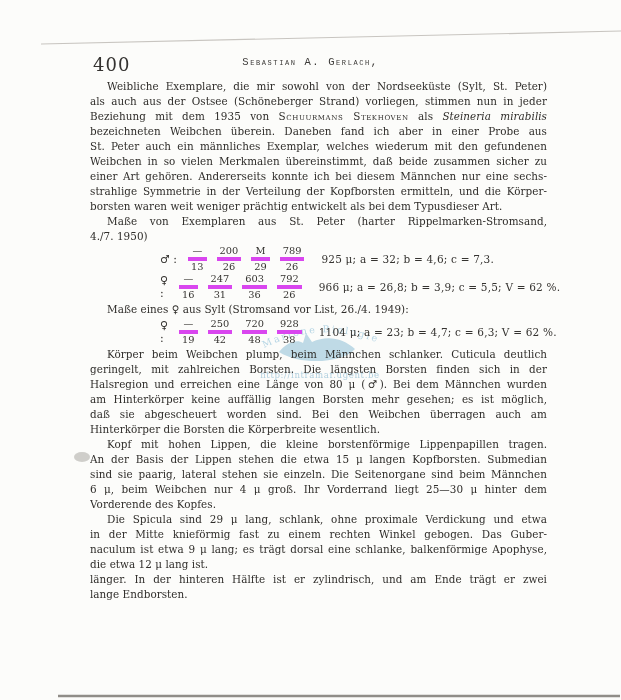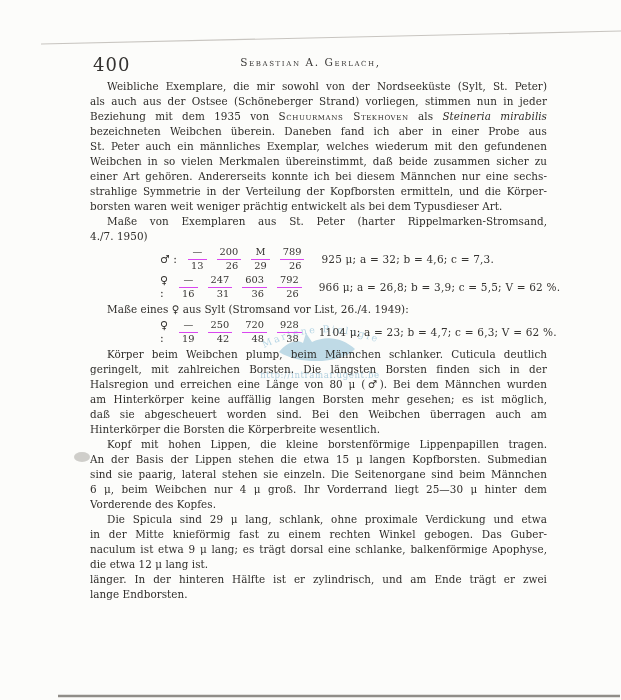--- a/index.html
+++ b/index.html
@@ -16,21 +16,21 @@
     color:#2f2d2a;
   }
   .artifacts{position:absolute;left:0;top:0;z-index:0;}
   .header{position:absolute;top:52px;left:0;right:0;height:16px;z-index:2;}
   .pagenum{
     position:absolute;left:93px;top:2px;
     font-size:18px;letter-spacing:1px;color:#343230;
   }
   .running-head{
     position:absolute;left:0;right:0;top:4px;text-align:center;
-    font-variant:small-caps;font-size:10.5px;letter-spacing:1.6px;color:#3a3836;
+    font-variant:small-caps;font-size:10.5px;letter-spacing:1.6px;color:#3a3836;font-family:Liberation Mono, monospace;
   }
   .textblock{
     position:absolute;left:90px;top:79px;width:457px;z-index:2;
   }
   .line{
     height:15px;overflow:hidden;
     font-size:10.4px;line-height:15px;
     text-align:justify;text-align-last:justify;
     letter-spacing:0.05px;
   }
@@ -44,21 +44,21 @@
     padding-left:70px;
     font-size:10.5px;color:#353330;
   }
   .formula .sym{margin-right:6px;font-size:11px;}
   .fracs{display:flex;align-items:center;}
   .frac{
     display:inline-block;text-align:center;
     margin:0 5px;font-size:9.8px;line-height:10.5px;
   }
   .frac .top{display:block;padding:0 3px 1px 3px;}
-  .frac .bot{display:block;border-top:1px solid #d946ef;padding:1px 3px 0 3px;text-align:right;}
+  .frac .bot{display:block;border-top:4px solid #d946ef;padding:1px 3px 0 3px;}
   .result{margin-left:12px;letter-spacing:0.2px;white-space:nowrap;}
   .watermark{
     position:absolute;left:235px;top:306px;width:170px;height:86px;
     z-index:1;opacity:0.85;
   }
 </style>
 </head>
 <body>
 
 <div class="page">

